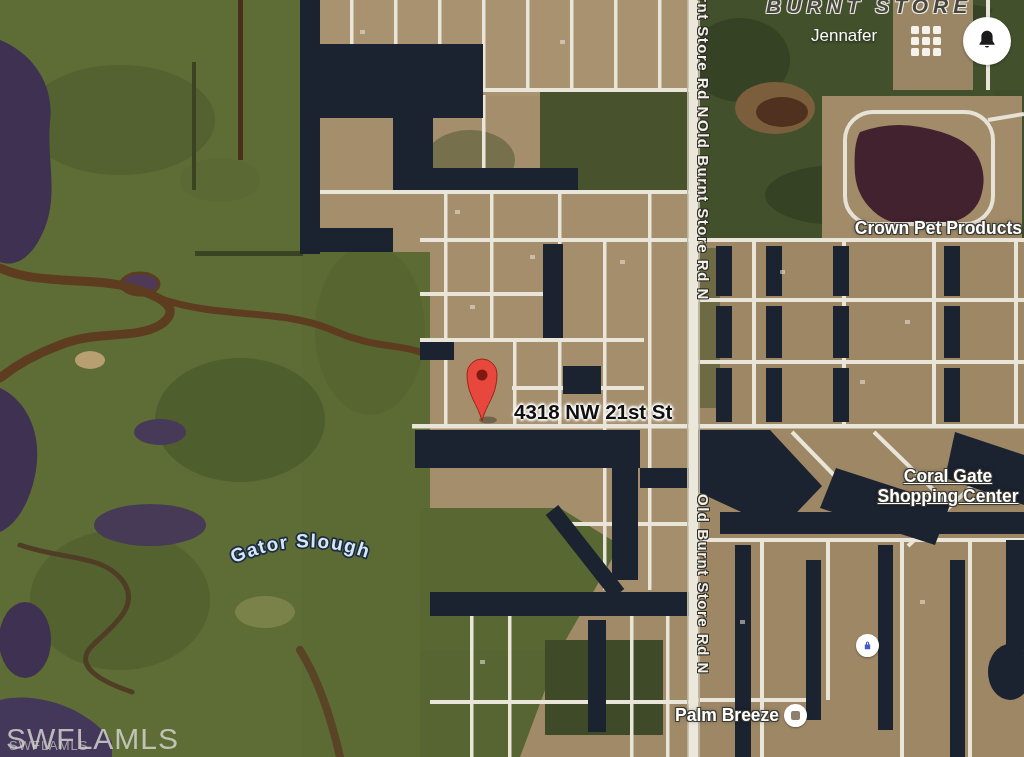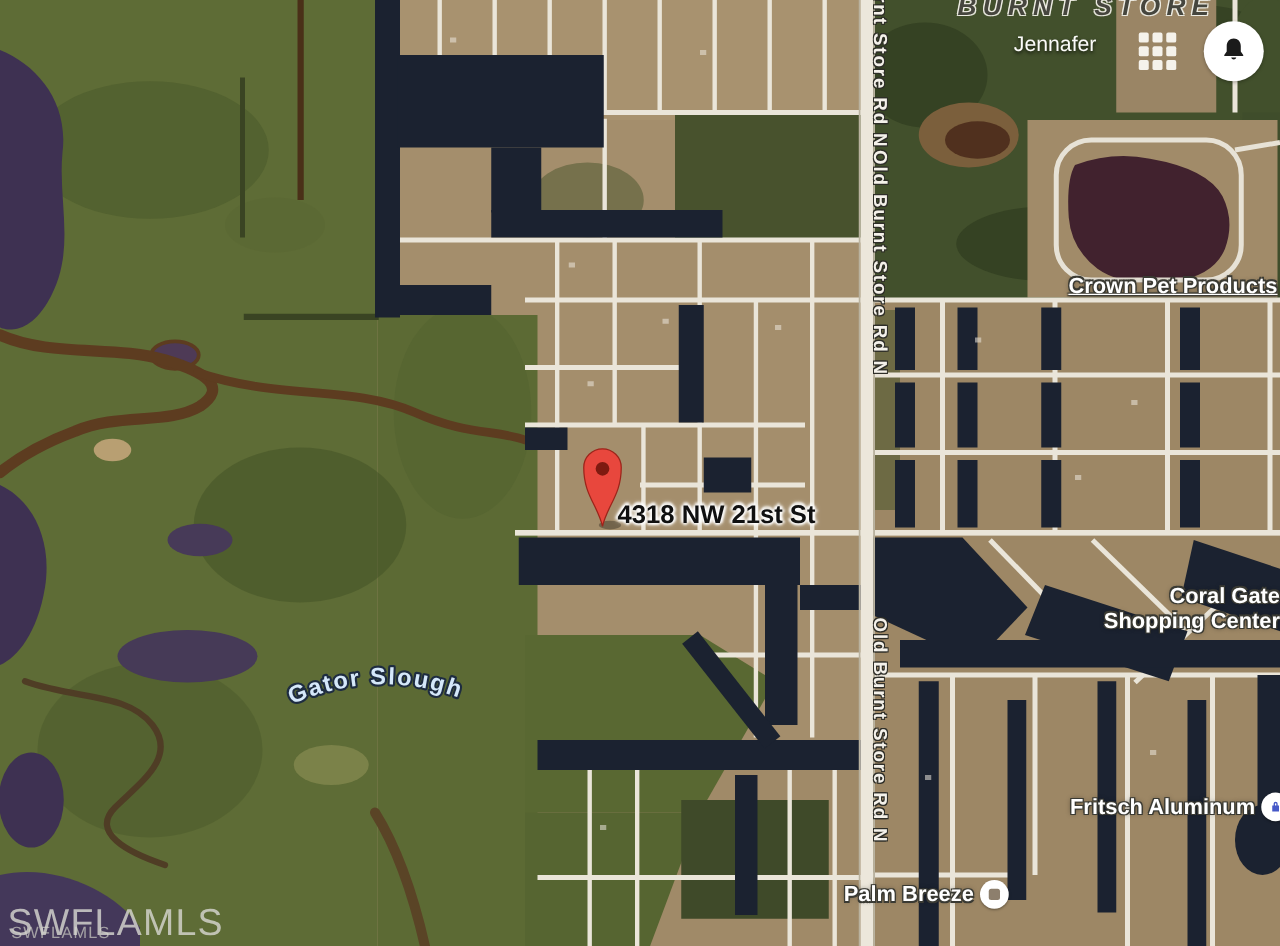--- a/index.html
+++ b/index.html
@@ -9,22 +9,22 @@
   .lbl{position:absolute;white-space:nowrap;}
   .poi-label{color:#ffffff;font-weight:bold;font-size:17.5px;
     text-shadow:-1px -1px 0 #3a3a33,1px -1px 0 #3a3a33,-1px 1px 0 #3a3a33,1px 1px 0 #3a3a33,0 0 4px rgba(0,0,0,.55);}
   .area-label{color:#46463e;font-weight:bold;font-style:italic;font-size:21px;letter-spacing:5px;
     text-shadow:-1px -1px 0 rgba(240,238,230,.9),1px -1px 0 rgba(240,238,230,.9),-1px 1px 0 rgba(240,238,230,.9),1px 1px 0 rgba(240,238,230,.9);}
   .locality-label{color:#fbfbf9;font-size:17px;text-shadow:0 1px 3px rgba(0,0,0,.75);}
   .road-label{color:#f4f1ea;font-weight:bold;font-size:15px;letter-spacing:1.5px;
     transform:rotate(90deg);transform-origin:0 0;
     text-shadow:-1px -1px 0 #2e2e28,1px -1px 0 #2e2e28,-1px 1px 0 #2e2e28,1px 1px 0 #2e2e28;}
   .address-label{color:#101010;font-weight:bold;font-size:20.5px;
-    text-shadow:-2px 0 2px rgba(255,255,255,.95),2px 0 2px rgba(255,255,255,.95),0 -2px 2px rgba(255,255,255,.95),0 2px 2px rgba(255,255,255,.95),0 0 6px rgba(255,255,255,.8);}
-  .coral{width:152px;text-align:right;white-space:normal;line-height:1.15;}
+    text-shadow:-2px 0 2px rgba(255,255,255,.95),2px 0 2px rgba(255,255,255,.95),0 -2px 2px rgba(255,255,255,.95),0 2px 2px rgba(255,255,255,.95),0 0 6px rgba(255,255,255,.8);margin-left:20px;}
+  .coral{width:152px;text-align:center;white-space:normal;line-height:1.15;text-decoration:underline;}
   .wm-large{font-size:30px;color:rgba(214,214,208,.82);letter-spacing:1px;}
   .wm-small{font-size:13px;color:rgba(196,196,190,.75);letter-spacing:1px;}
   .poi-row{display:flex;align-items:center;gap:5px;}
   .poi-dot{width:23px;height:23px;border-radius:50%;background:#ffffff;display:flex;
     align-items:center;justify-content:center;box-shadow:0 1px 2px rgba(0,0,0,.35);flex:0 0 auto;}
   .palm-square{width:9px;height:9px;border-radius:2px;background:#8d7f6d;}
   .grid-icon{position:absolute;left:911px;top:26px;display:grid;
     grid-template-columns:repeat(3,8px);grid-auto-rows:8px;gap:3px;cursor:pointer;}
   .grid-icon span{background:rgba(250,248,242,.95);border-radius:1.5px;display:block;}
   .bell-btn{position:absolute;left:963px;top:17px;width:48px;height:48px;border-radius:50%;
@@ -235,26 +235,25 @@
   </svg>
 
   <div class="lbl area-label" style="left:766px;top:-6px;">BURNT STORE</div>
 
   <div class="lbl locality-label" style="left:811px;top:26px;">Jennafer</div>
 
   <div class="lbl road-label" style="left:712px;top:-62px;">Old Burnt Store Rd N</div>
   <div class="lbl road-label" style="left:712px;top:120px;">Old Burnt Store Rd N</div>
   <div class="lbl road-label" style="left:712px;top:494px;">Old Burnt Store Rd N</div>
 
-  <div class="lbl poi-label" style="right:2px;top:218px;text-decoration:underline;">Crown Pet Products</div>
+  <div class="lbl poi-label" style="right:2px;top:218px;">Crown Pet Products</div>
 
   <div class="lbl poi-label coral" style="right:0px;top:466px;">Coral Gate Shopping Center</div>
 
   <div class="lbl poi-row" style="left:856px;top:634px;">
-    <span class="poi-label">Fritsch Aluminum</span>
     <span class="poi-dot">
       <svg width="13" height="13" viewBox="0 0 24 24">
         <path fill="#4659c8" d="M9 10V7.5a3 3 0 0 1 6 0V10h2v9H7v-9h2zm2 0h2V7.5a1 1 0 0 0-2 0V10z"></path>
       </svg>
     </span>
   </div>
 
   <div class="lbl poi-row" style="left:675px;top:704px;justify-content:space-between;">
     <span class="poi-label">Palm Breeze</span>
     <span class="poi-dot">

